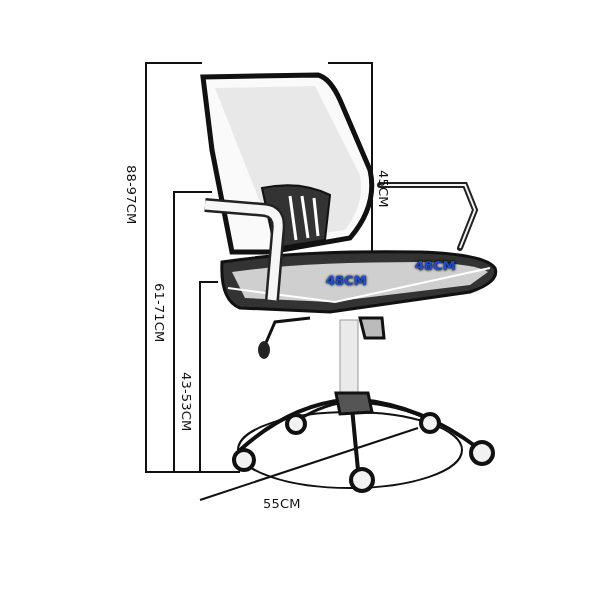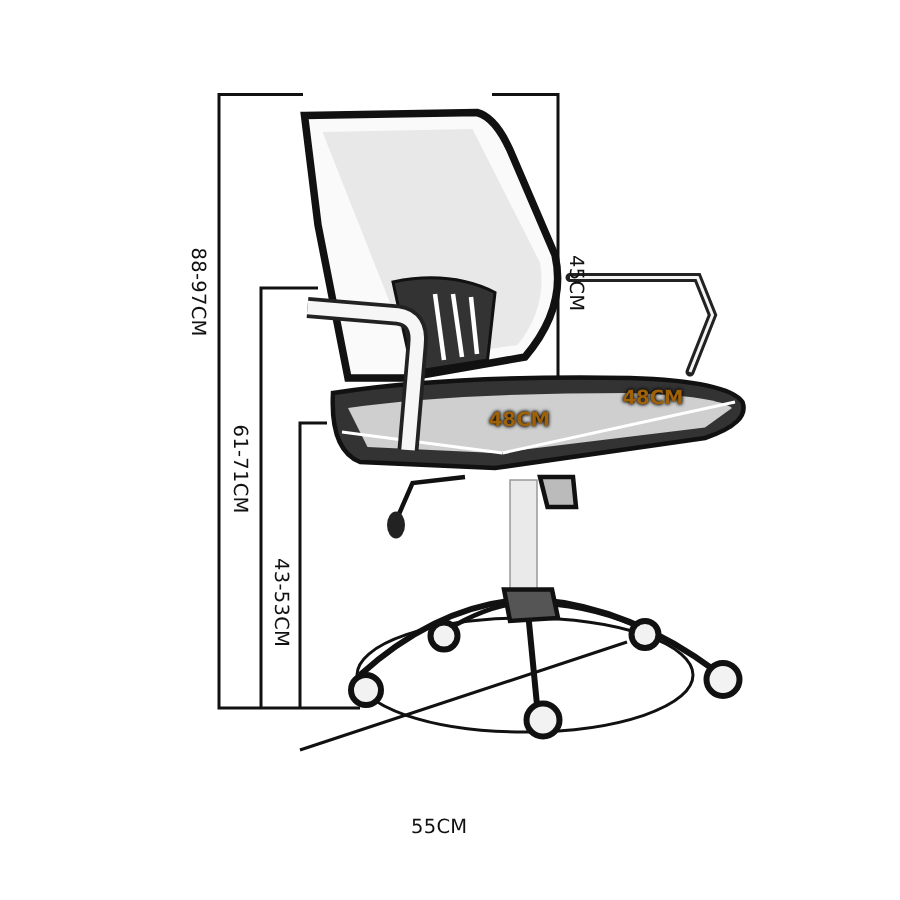--- a/index.html
+++ b/index.html
@@ -12,21 +12,21 @@
       color: #111111;
       white-space: nowrap;
       letter-spacing: 0.2px;
     }
     .vert { transform-origin: left top; transform: rotate(90deg); }
     .seat-label {
       position: absolute;
       font-family: "DejaVu Sans", sans-serif;
       font-weight: bold;
       font-size: 13px;
-      color: #a16207;
+      color: #1d4ed8;
       white-space: nowrap;
       text-shadow: 0 0 2px #000, 0 0 3px #000;
     }
   </style>
 </head>
 <body>
 
 <div class="canvas">
   <svg class="drawing" width="600" height="600" viewBox="0 0 600 600">
 
@@ -86,14 +86,14 @@
       <circle cx="362" cy="480" r="11"></circle>
     </g>
   </svg>
 
   <span class="dim-label vert" style="left:139px; top:165px;">88-97CM</span>
   <span class="dim-label vert" style="left:167px; top:283px;">61-71CM</span>
   <span class="dim-label vert" style="left:194px; top:372px;">43-53CM</span>
   <span class="dim-label vert" style="left:391px; top:170px;">45CM</span>
   <span class="seat-label" style="left:326px; top:273px;">48CM</span>
   <span class="seat-label" style="left:415px; top:258px;">48CM</span>
-  <span class="dim-label" style="left:274px; top:496px;margin-top:48px;">55CM</span>
+  <span class="dim-label" style="left:263px; top:496px;">55CM</span>
 </div>
 
 </body></html>

